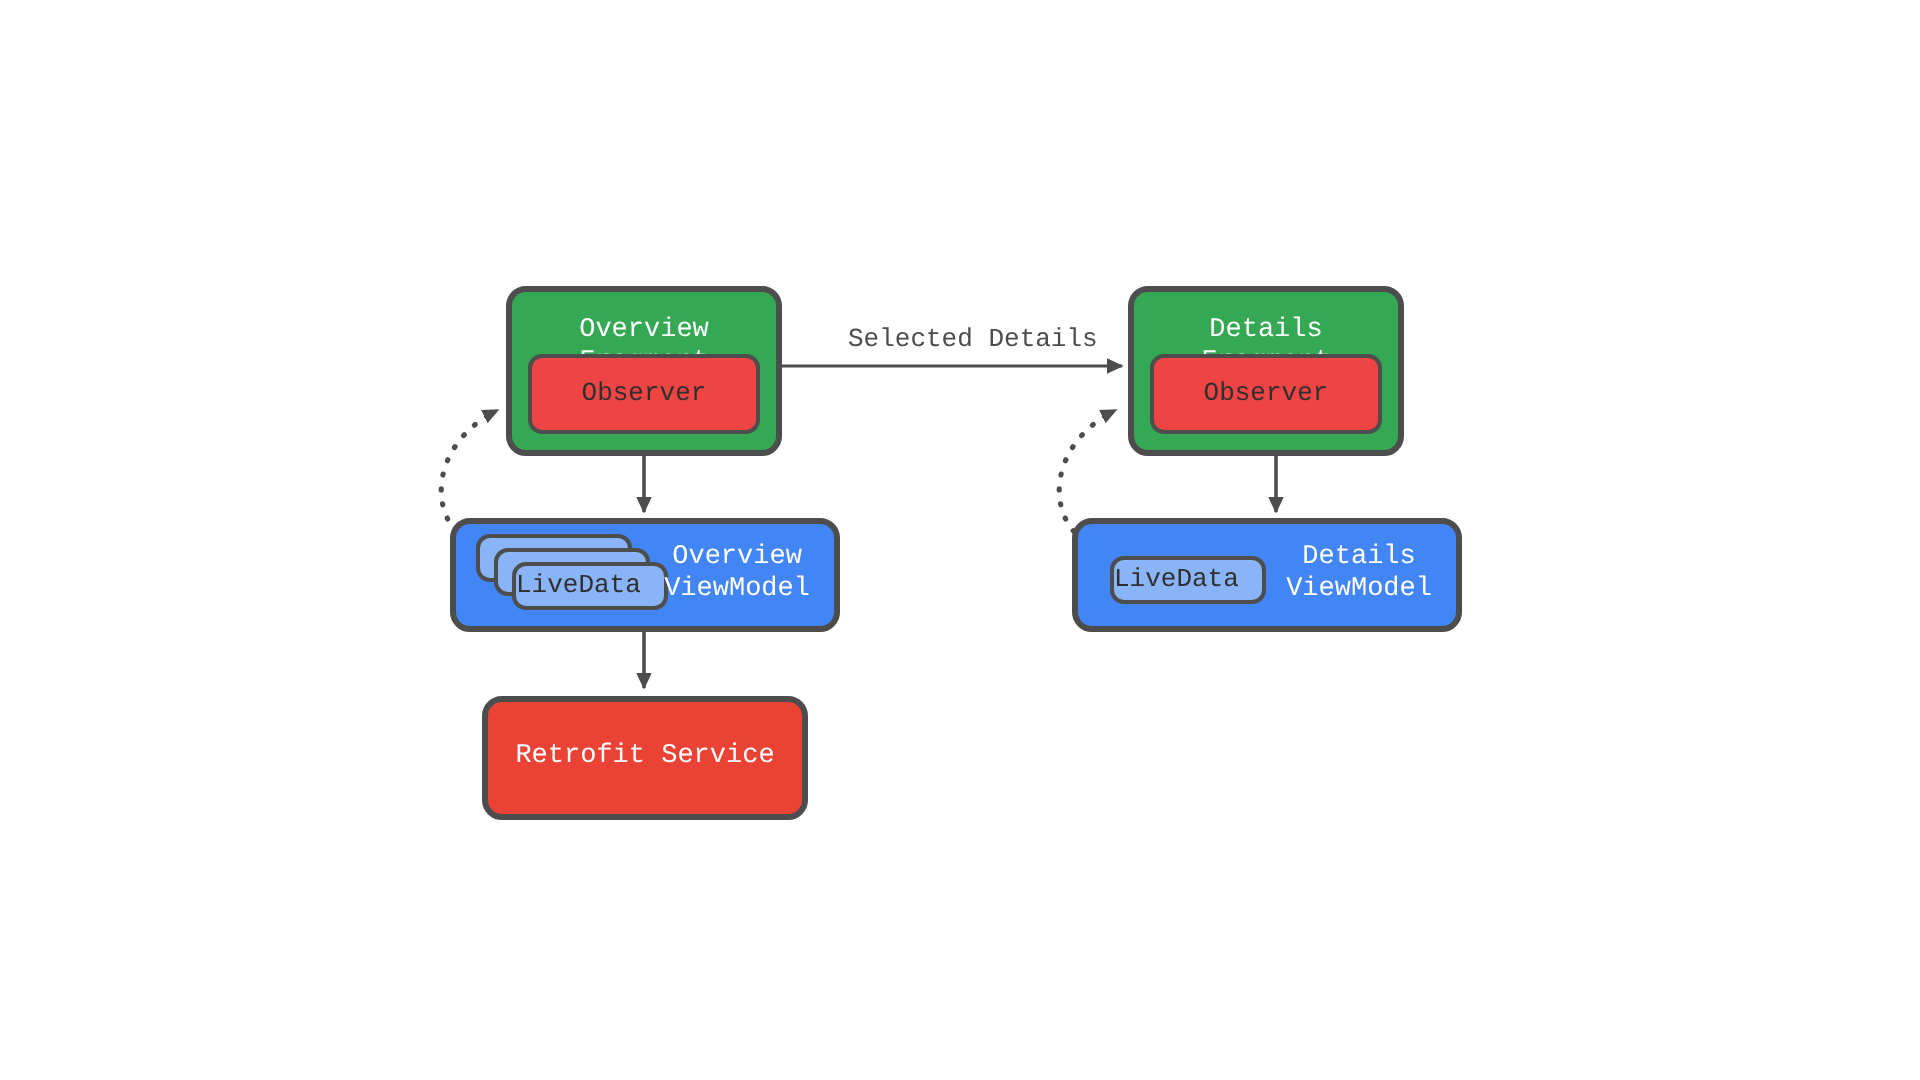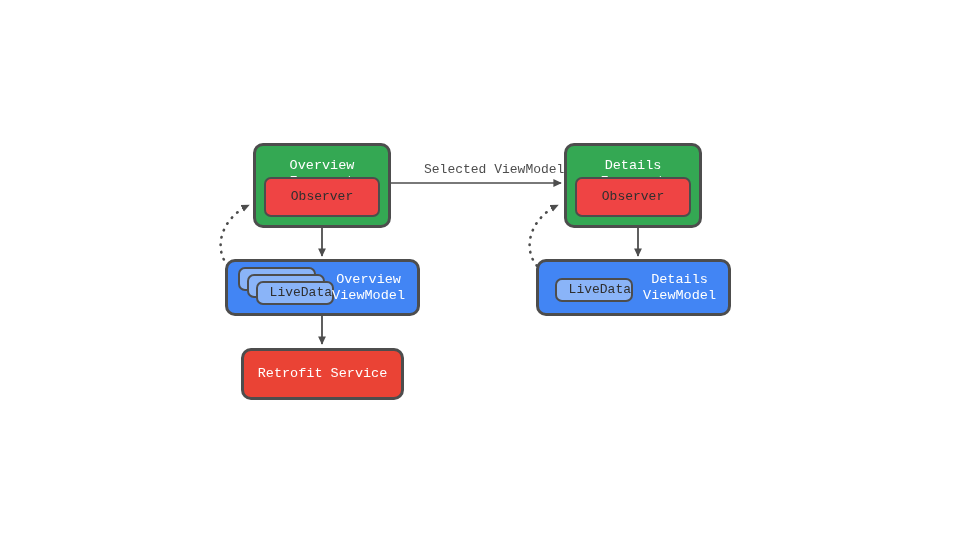--- a/index.html
+++ b/index.html
@@ -83,21 +83,21 @@
   .livedata {
     position: absolute;
     box-sizing: border-box;
     width: 78px;
     height: 24px;
     background: #8ab4f8;
     border: 2.5px solid #4d4d4d;
     border-radius: 7px;
     display: flex;
     align-items: center;
-    justify-content: flex-end;
+    justify-content: flex-start;
     color: #2f2f2f;
     font-size: 13px;
   }
   .livedata .ld-label { pointer-events: none; }
   .livedata.ghost .ld-label { visibility: hidden; }
 
   .edge-label {
     position: absolute;
     font-size: 13px;
     color: #4d4d4d;
@@ -166,19 +166,19 @@
   </div>
 
   <div class="node node-blue" style="left:536px; top:259px; width:195px; height:57px;">
     <span class="livedata" style="left:16px; top:16px;">
       <span class="ld-label">LiveData</span>
     </span>
     <span class="vm-title">Details
 ViewModel</span>
   </div>
 
-  <div class="node node-red" style="left:241px; top:348px; width:163px; height:52px;">
+  <div class="node node-red" style="left:241px; top:348px; width:163px; height:62px;">
     <span class="node-label-center">Retrofit Service</span>
   </div>
 
-  <div class="edge-label" style="left:424px; top:162px;">Selected ViewModel</div>
+  <div class="edge-label" style="left:424px; top:162px;">Selected Details</div>
 
 </div>
 
 </body></html>

